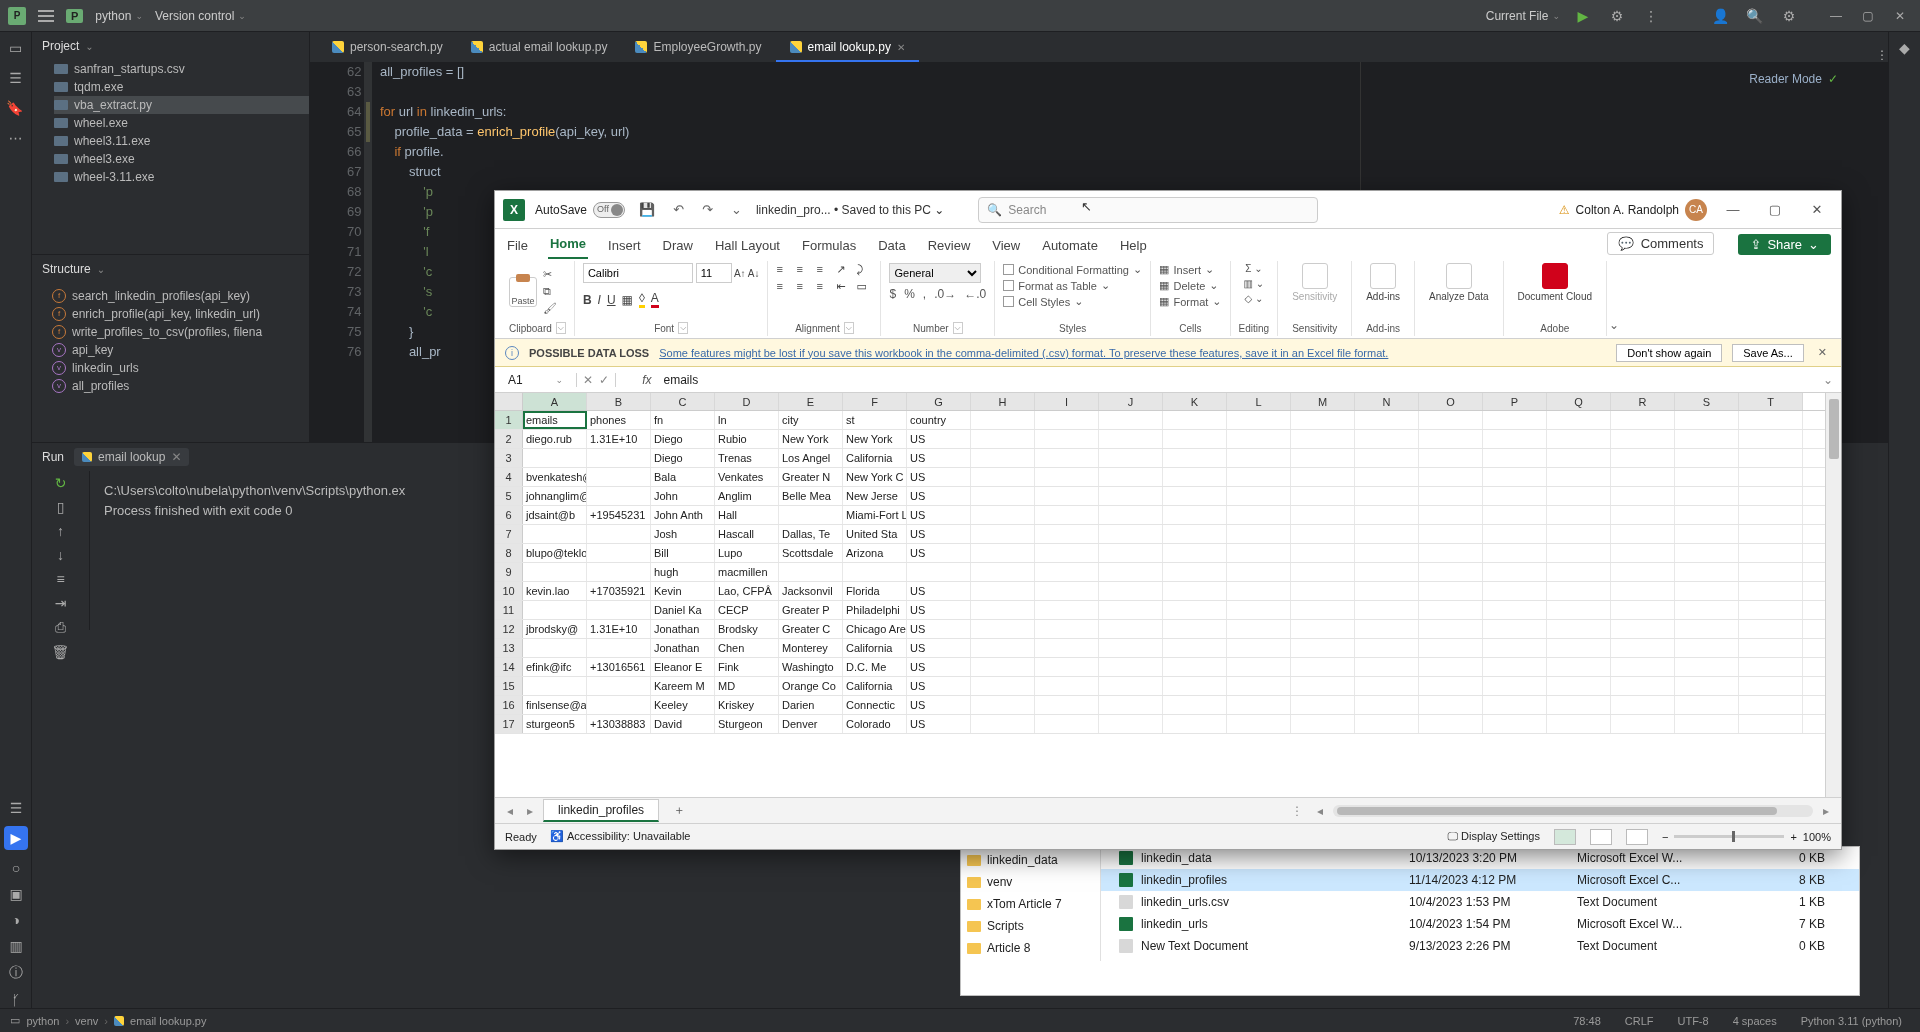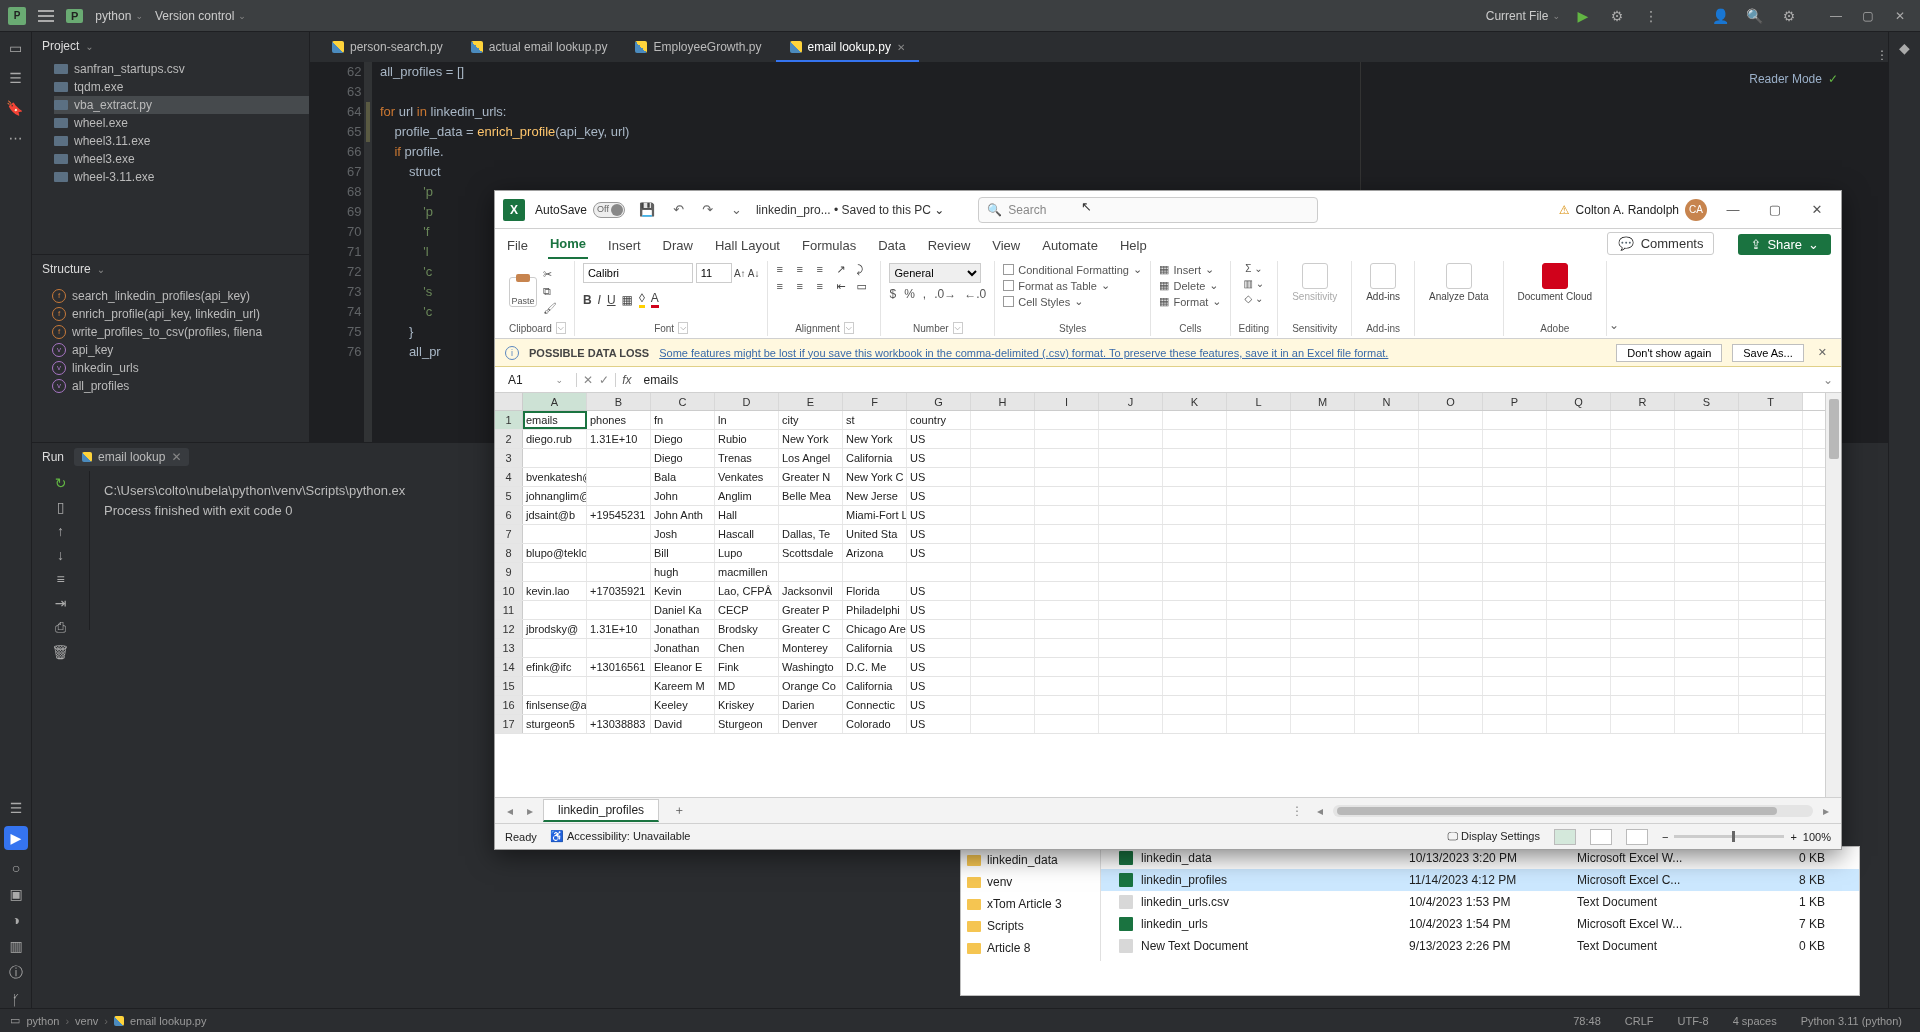--- a/index.html
+++ b/index.html
@@ -162,21 +162,21 @@
 .msgbar .title { font-weight:bold; color:#444;}
 .msgbar .msg { color:#3a6aa8; text-decoration:underline; }
 .msgbar .spacer{flex:1}
 .msgbar .btn { border:1px solid #bfbfbf; background:#fff; padding:2px 10px; font-size:11px; }
 .msgbar .close{color:#666;padding:0 4px}
 
 .namebox-row { height:26px; background:#fff; border-bottom:1px solid #d0d0d0; display:flex; align-items:center; }
 .namebox-row .nb { width:82px; border-right:1px solid #d0d0d0; padding:0 13px; display:flex; align-items:center; justify-content:space-between;}
 .namebox-row .nb:after{content:"⌄";font-size:9px;color:#888}
 .namebox-row .fxbtns { display:flex; gap:6px; padding:0 6px; color:#888; border-right:1px solid #d0d0d0;}
-.namebox-row .fx { padding:0 6px; font-style:italic; color:#555; }
+.namebox-row .fx { padding:0 6px; font-style:italic; color:#555;margin-left:20px; }
 .namebox-row .formula{flex:1; padding:0 6px; font-size:12px;}
 .namebox-row .exp{padding:0 8px;color:#888}
 
 .grid-wrap { position:absolute; left:0; right:0; top:202px; bottom:52px; background:#fff; overflow:hidden; }
 .colhead { display:flex; height:18px; border-bottom:1px solid #ccc; }
 .colhead .corner { width:28px; border-right:1px solid #ccc; background:#e6e6e6;}
 .colhead .ch { width:64px; text-align:center; border-right:1px solid #d8d8d8; background:#e6e6e6; font-size:11px; color:#333; line-height:18px;}
 .colhead .ch.active{background:#cde2d5}
 .gridbody { position:relative; }
 .gridbody .row { display:flex; height:19px; border-bottom:1px solid #e4e4e4; }
@@ -436,21 +436,21 @@
       <div class="folder">
         <span class="fico"></span>
         <span>linkedin_data</span>
       </div>
       <div class="folder">
         <span class="fico"></span>
         <span>venv</span>
       </div>
       <div class="folder">
         <span class="fico"></span>
-        <span>xTom Article 3</span>
+        <span>xTom Article 7</span>
       </div>
       <div class="folder">
         <span class="fico"></span>
         <span>Scripts</span>
       </div>
       <div class="folder">
         <span class="fico"></span>
         <span>Article 8</span>
       </div>
     </div>

